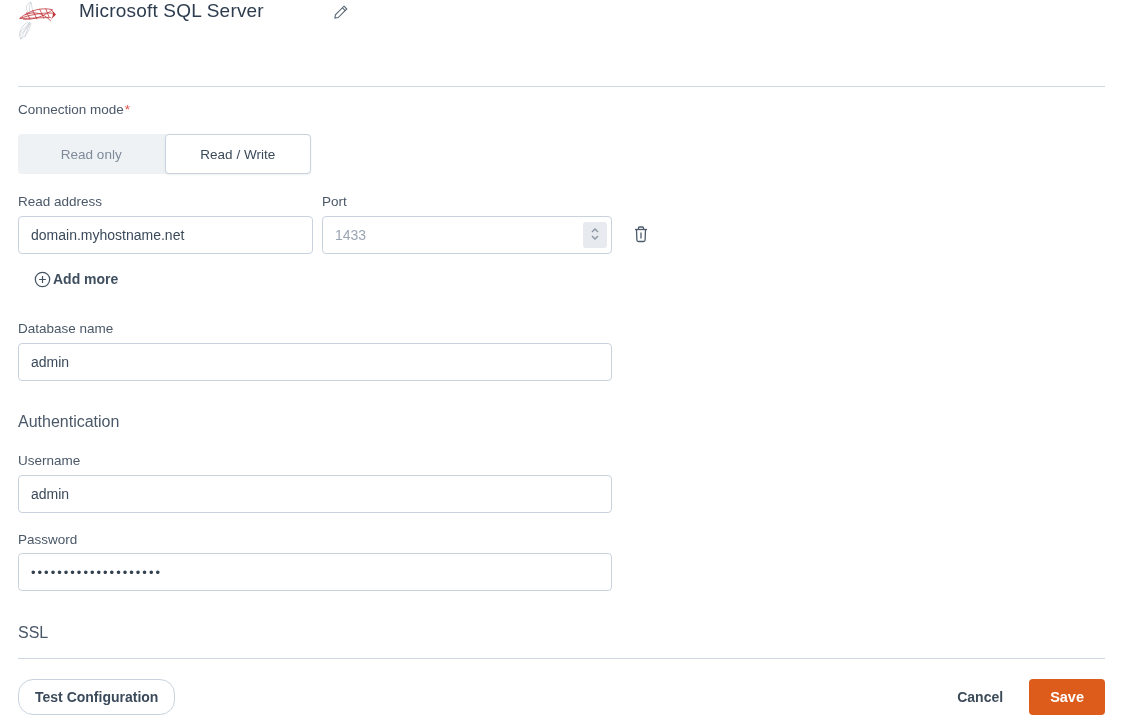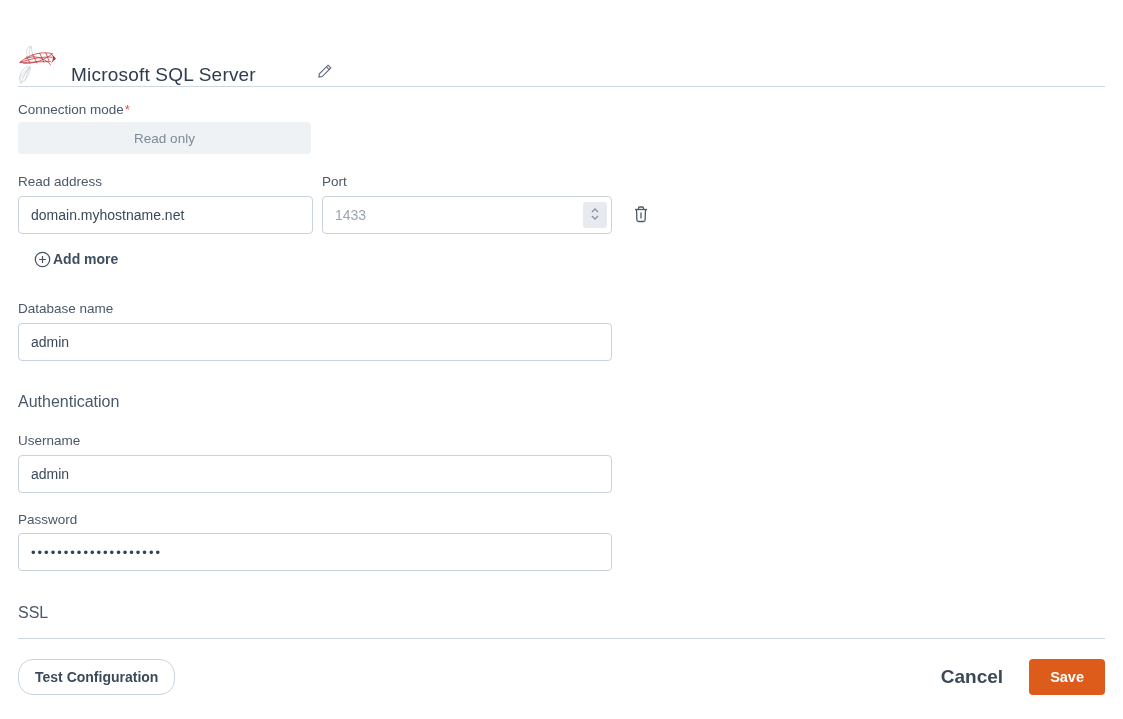--- a/index.html
+++ b/index.html
@@ -6,35 +6,35 @@
   html, body { background: #ffffff; }
   body {
     width: 1123px; height: 719px;
     font-family: "Liberation Sans", sans-serif;
     color: #3B4A5A;
     overflow: hidden;
   }
   .page { padding: 0 18px; width: 1123px; height: 719px; position: relative; }
 
   
-  .header { height: 86px; display: flex; align-items: flex-end; }
+  .header { height: 86px; display: flex; align-items: flex-start; gap: 8px; }
   .logo { width: 38px; height: 42px; margin-right: 15px; flex: 0 0 auto; }
   .title { font-size: 19px; color: #2D3C4E; font-weight: 400; letter-spacing: 0.2px; }
   .edit-btn { background: none; border: none; margin-left: 57px; cursor: pointer; padding: 4px; display: flex; align-items: center; }
 
   .divider { border: none; border-top: 1px solid #CED7DF; height: 0; }
 
   
   .field-label { font-size: 13.5px; color: #4A5868; line-height: 16px; display: block; }
   .required { color: #E0514C; margin-left: 1px; }
   .section-heading { font-size: 16px; color: #4A5868; font-weight: 400; line-height: 19px; }
 
   
   .segmented {
-    margin-top: 4px; width: 293px; height: 32px;
+    margin-top: 16px; width: 293px; height: 40px;
     background: #EFF2F5; border-radius: 4px;
     display: flex; align-items: stretch;
   }
   .segment {
     flex: 1 1 50%; border: none; background: transparent;
     font-family: inherit; font-size: 13.5px; color: #7E8A99;
     border-radius: 4px; cursor: pointer;
   }
   .segment.selected {
     background: #ffffff; border: 1px solid #C9D3DD; color: #3B4A5A;
@@ -89,21 +89,21 @@
   .footer { display: flex; align-items: center; margin-top: 20px; }
   .test-btn {
     height: 36px; padding: 0 16px; background: #fff;
     border: 1px solid #C9D3DD; border-radius: 15px;
     font-family: inherit; font-size: 14px; font-weight: 700; color: #3B4A5A;
     cursor: pointer;
   }
   .footer-right { margin-left: auto; display: flex; align-items: center; }
   .cancel-btn {
     background: none; border: none; cursor: pointer;
-    font-family: inherit; font-size: 19px; font-weight: 600; color: #3C4A58;
+    font-family: inherit; font-size: 14px; font-weight: 600; color: #3C4A58;
     padding: 6px 2px;
   }
   .save-btn {
     margin-left: 24px; height: 36px; padding: 0 21px;
     background: #DD5B1B; border: none; border-radius: 4px;
     font-family: inherit; font-size: 14.5px; font-weight: 700; color: #ffffff;
     cursor: pointer;
   }
 </style>
 </head>
@@ -150,20 +150,21 @@
   </div>
 
   <hr class="divider">
 
   
   <label class="field-label" style="margin-top:15px">
     <span>Connection mode</span><span class="required">*</span>
   </label>
   <div class="segmented">
     <button class="segment">Read only</button>
+    <button class="segment selected">Read / Write</button>
   </div>
 
   
   <div class="labels-row">
     <span class="field-label l1">Read address</span>
     <span class="field-label">Port</span>
   </div>
 
   
   <div class="host-row">

